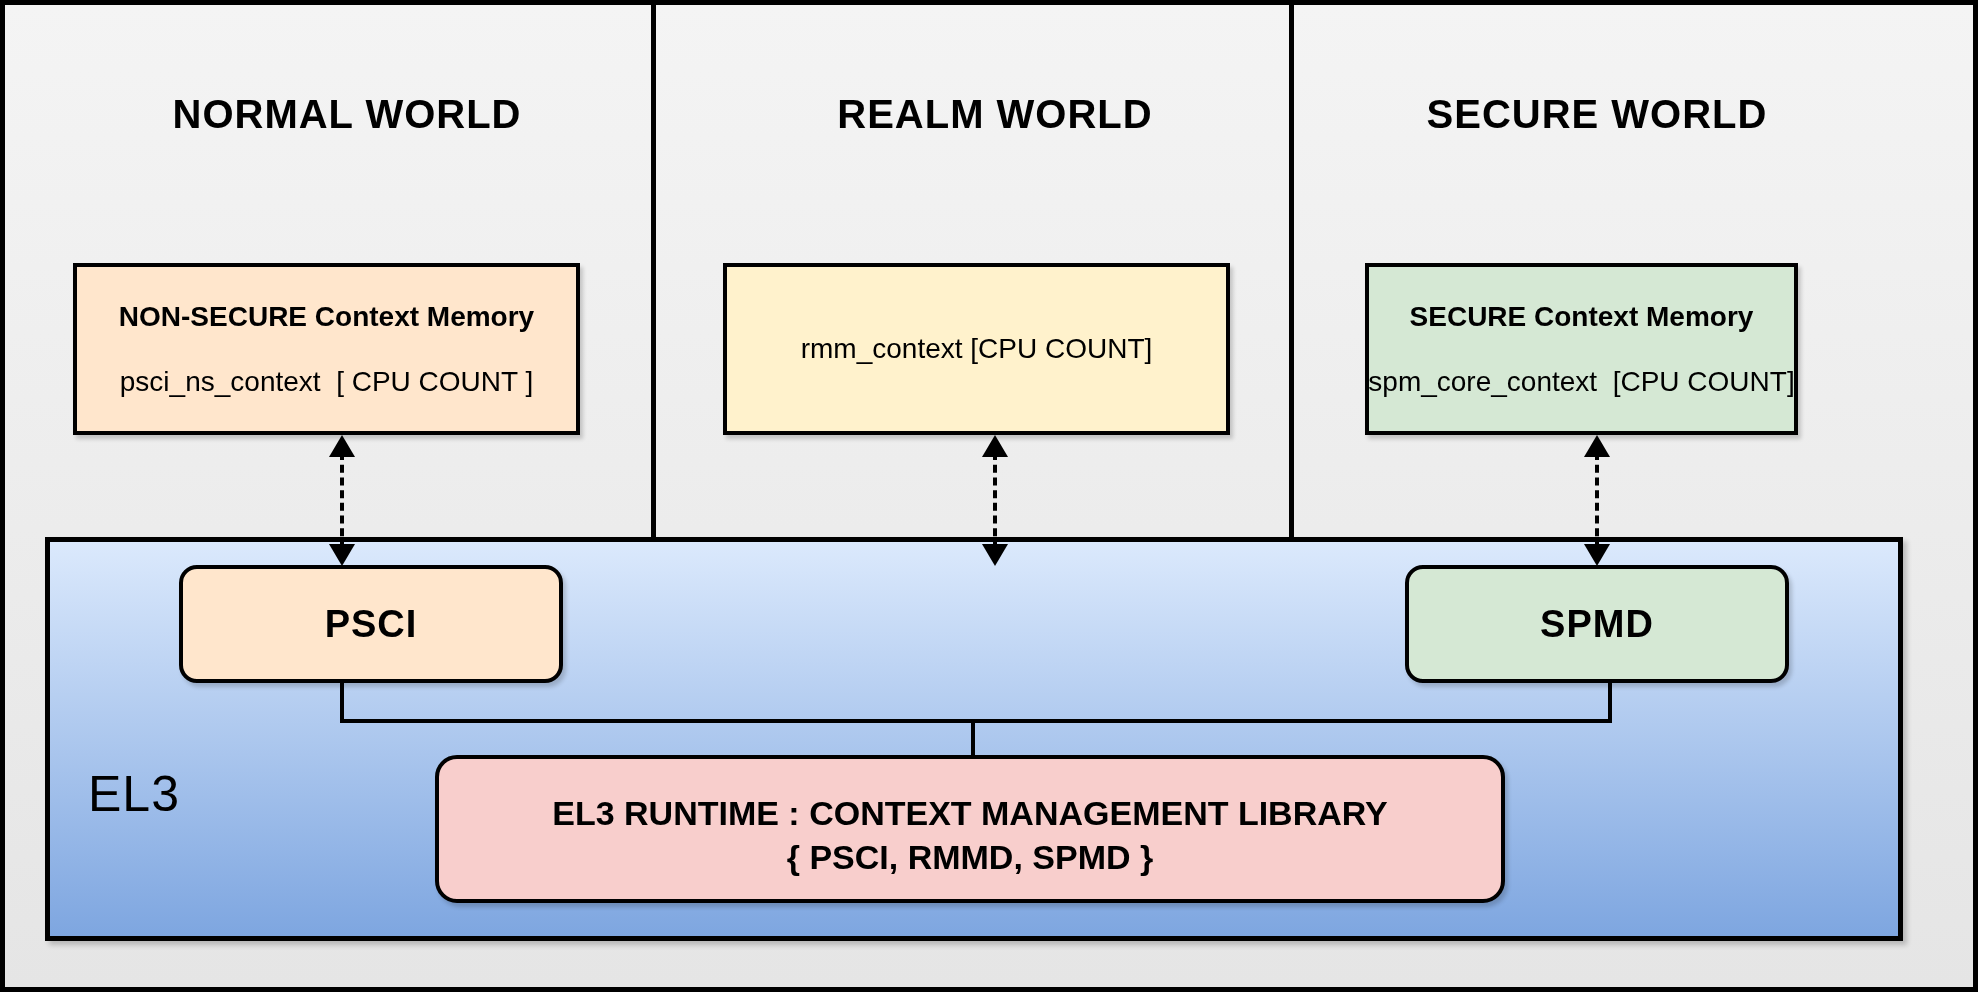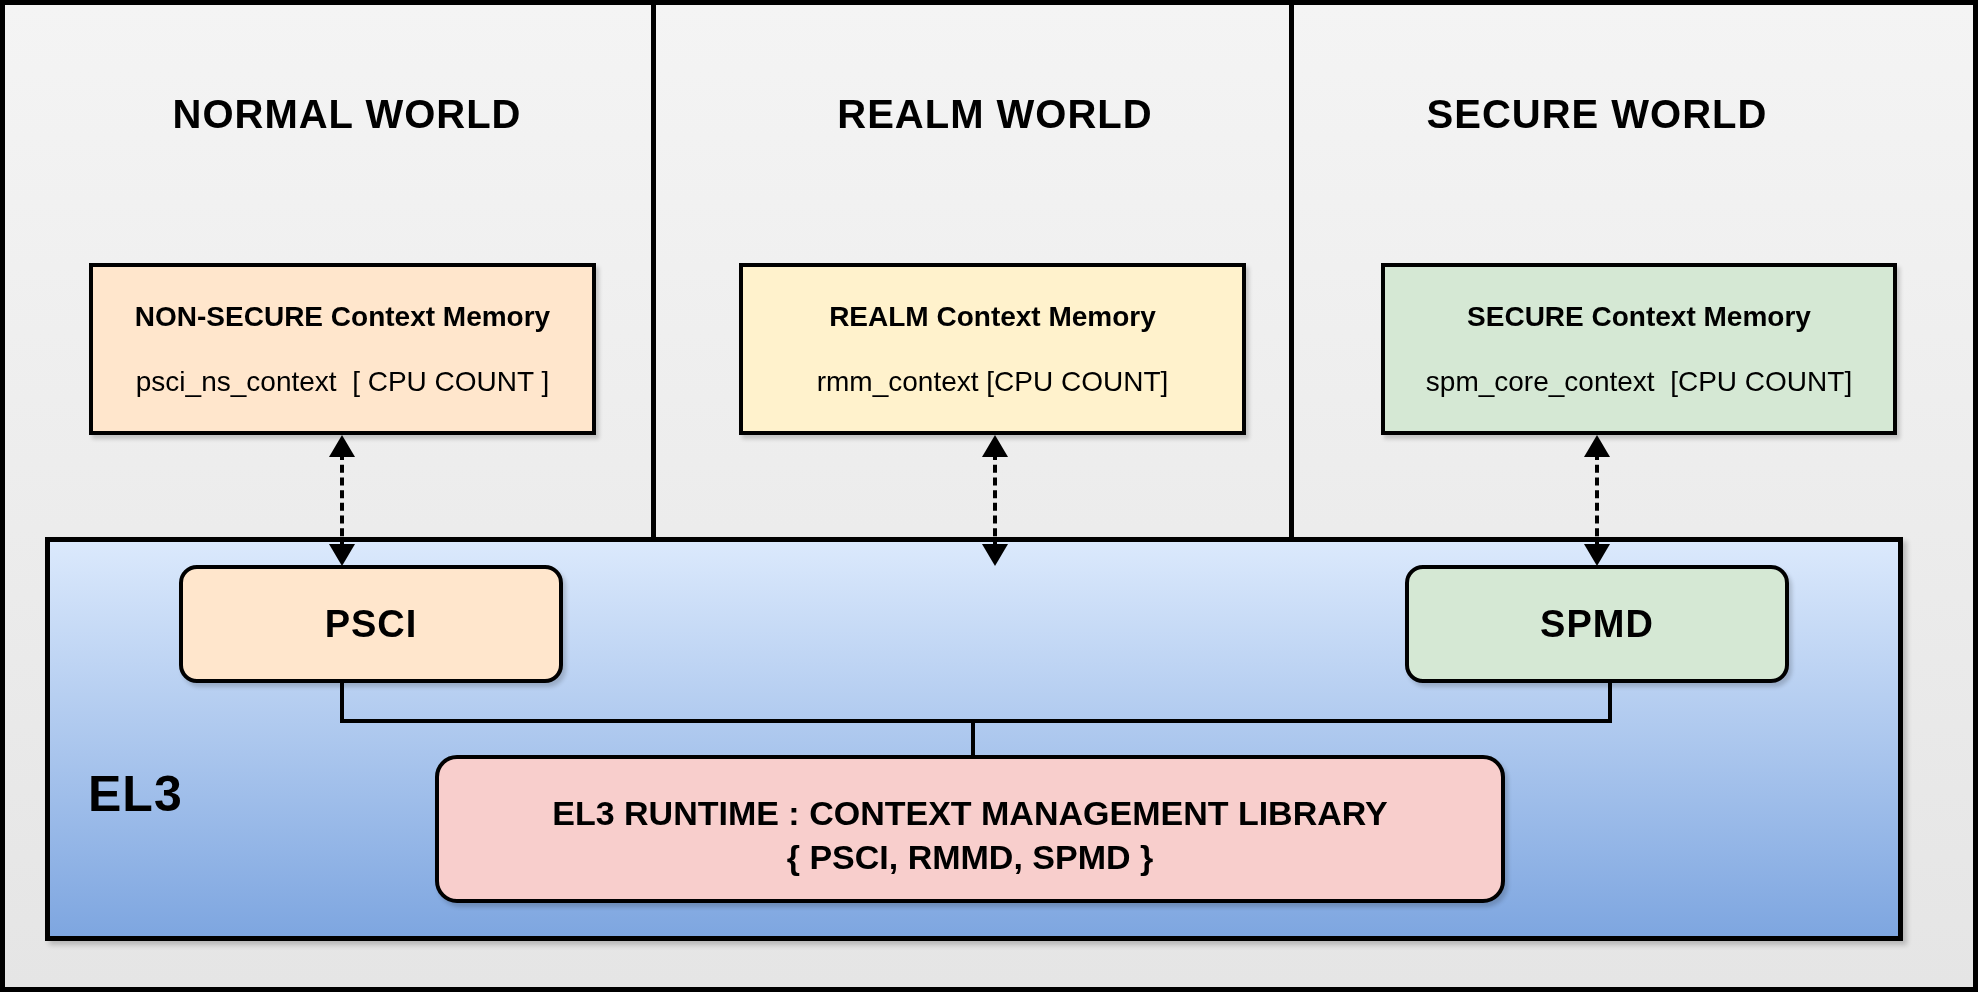--- a/index.html
+++ b/index.html
@@ -20,25 +20,24 @@
   .world-title{
     position:absolute;top:87px;transform:translateX(-50%);
     font-size:40px;font-weight:bold;white-space:nowrap;letter-spacing:1px;
   }
 
   .mem-box{
     position:absolute;top:258px;height:172px;box-sizing:border-box;
     border:4px solid var(--c-line,#000);
     display:flex;flex-direction:column;align-items:center;justify-content:center;gap:33px;
     box-shadow:3px 4px 4px rgba(0,0,0,0.18);
-    margin-left:16px;
   }
   #mem-ns{left:68px;width:507px;background:var(--c-peach,#FFE6CC);}
   #mem-realm{left:718px;width:507px;background:var(--c-yellow,#FFF2CC);}
-  #mem-secure{left:1360px;width:516px;background:var(--c-green,#D5E8D4);}
+  #mem-secure{left:1360px;width:433px;background:var(--c-green,#D5E8D4);}
   .mem-title{font-size:28px;font-weight:bold;white-space:pre;}
   .mem-var{font-size:28px;white-space:pre;}
 
   .arrow{position:absolute;top:430px;height:131px;width:28px;transform:translateX(-50%);}
   #arrow-1{left:337px;}
   #arrow-2{left:990px;}
   #arrow-3{left:1592px;}
   .arrow .shaft{
     position:absolute;left:50%;top:17px;bottom:17px;width:0;
     border-left:4px dashed var(--c-line,#000);transform:translateX(-2px);
@@ -55,21 +54,21 @@
   }
 
   .el3-box{
     position:absolute;left:40px;top:532px;width:1858px;height:404px;box-sizing:border-box;
     border:5px solid var(--c-line,#000);
     background:linear-gradient(180deg,var(--c-el3top,#DBE9FC) 0%,var(--c-el3bottom,#7EA6E0) 100%);
     box-shadow:4px 4px 5px rgba(0,0,0,0.2);
   }
   .el3-label{
     position:absolute;left:83px;top:760px;
-    font-size:50px;font-weight:bold;letter-spacing:1px;
+    font-size:50px;font-weight:normal;letter-spacing:1px;
   }
 
   .connector{position:absolute;background:var(--c-line,#000);}
   #conn-psci-down{left:335px;top:678px;width:4px;height:40px;}
   #conn-spmd-down{left:1603px;top:678px;width:4px;height:40px;}
   #conn-bus{left:335px;top:714px;width:1272px;height:4px;}
   #conn-runtime-down{left:966px;top:714px;width:4px;height:40px;}
 
   .module{
     position:absolute;top:560px;width:384px;height:118px;box-sizing:border-box;
@@ -102,21 +101,20 @@
 
   <div class="world-title" style="left:342px">NORMAL WORLD</div>
   <div class="world-title" style="left:990px">REALM WORLD</div>
   <div class="world-title" style="left:1592px">SECURE WORLD</div>
 
   <div class="mem-box" id="mem-ns">
     <div class="mem-title">NON-SECURE Context Memory</div>
     <div class="mem-var">psci_ns_context  [ CPU COUNT ]</div>
   </div>
   <div class="mem-box" id="mem-realm">
-    <div class="mem-title">REALM Context Memory</div>
     <div class="mem-var">rmm_context [CPU COUNT]</div>
   </div>
   <div class="mem-box" id="mem-secure">
     <div class="mem-title">SECURE Context Memory</div>
     <div class="mem-var">spm_core_context  [CPU COUNT]</div>
   </div>
 
   <div class="el3-box"></div>
   <div class="el3-label">EL3</div>
 

